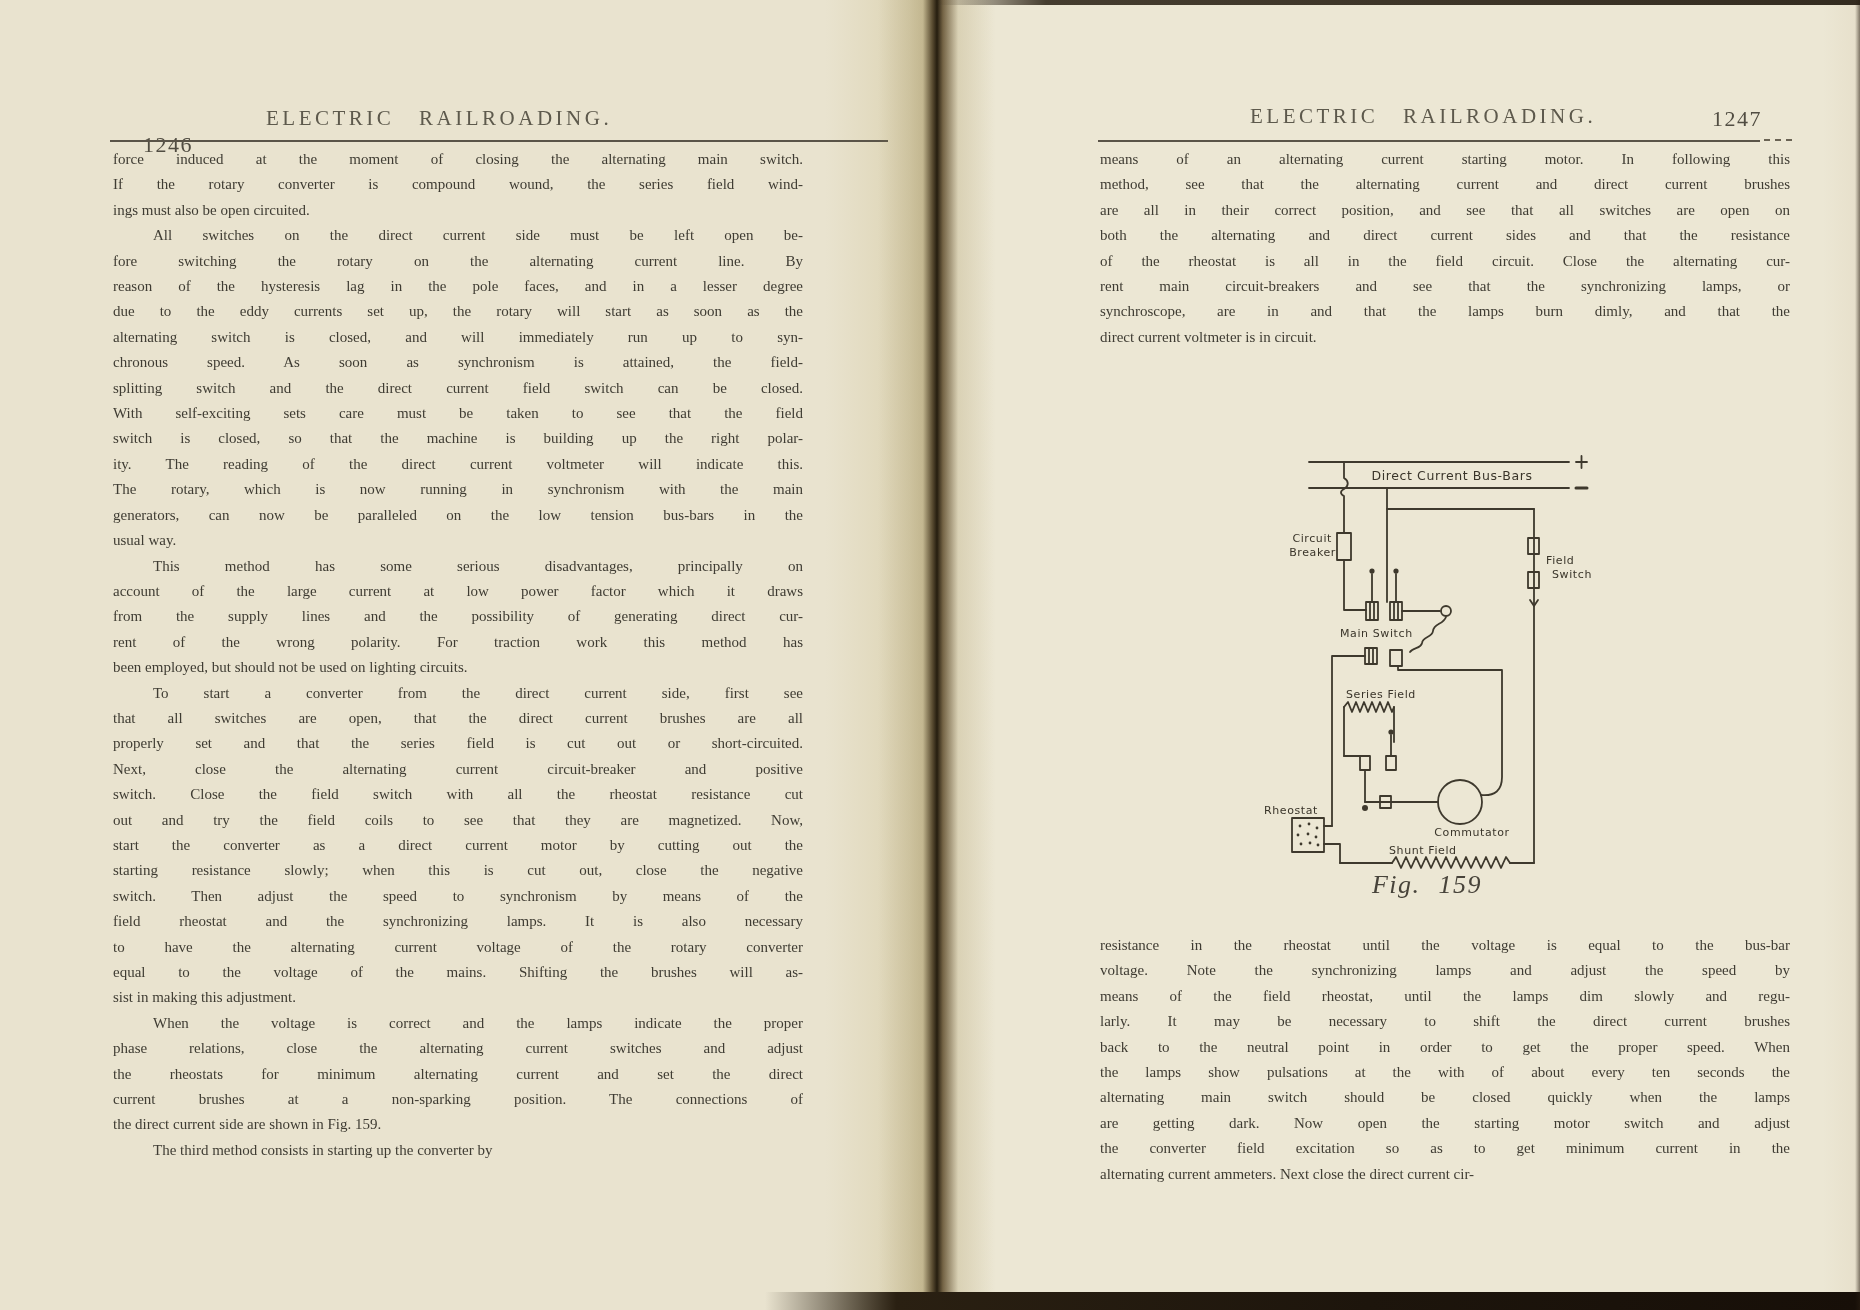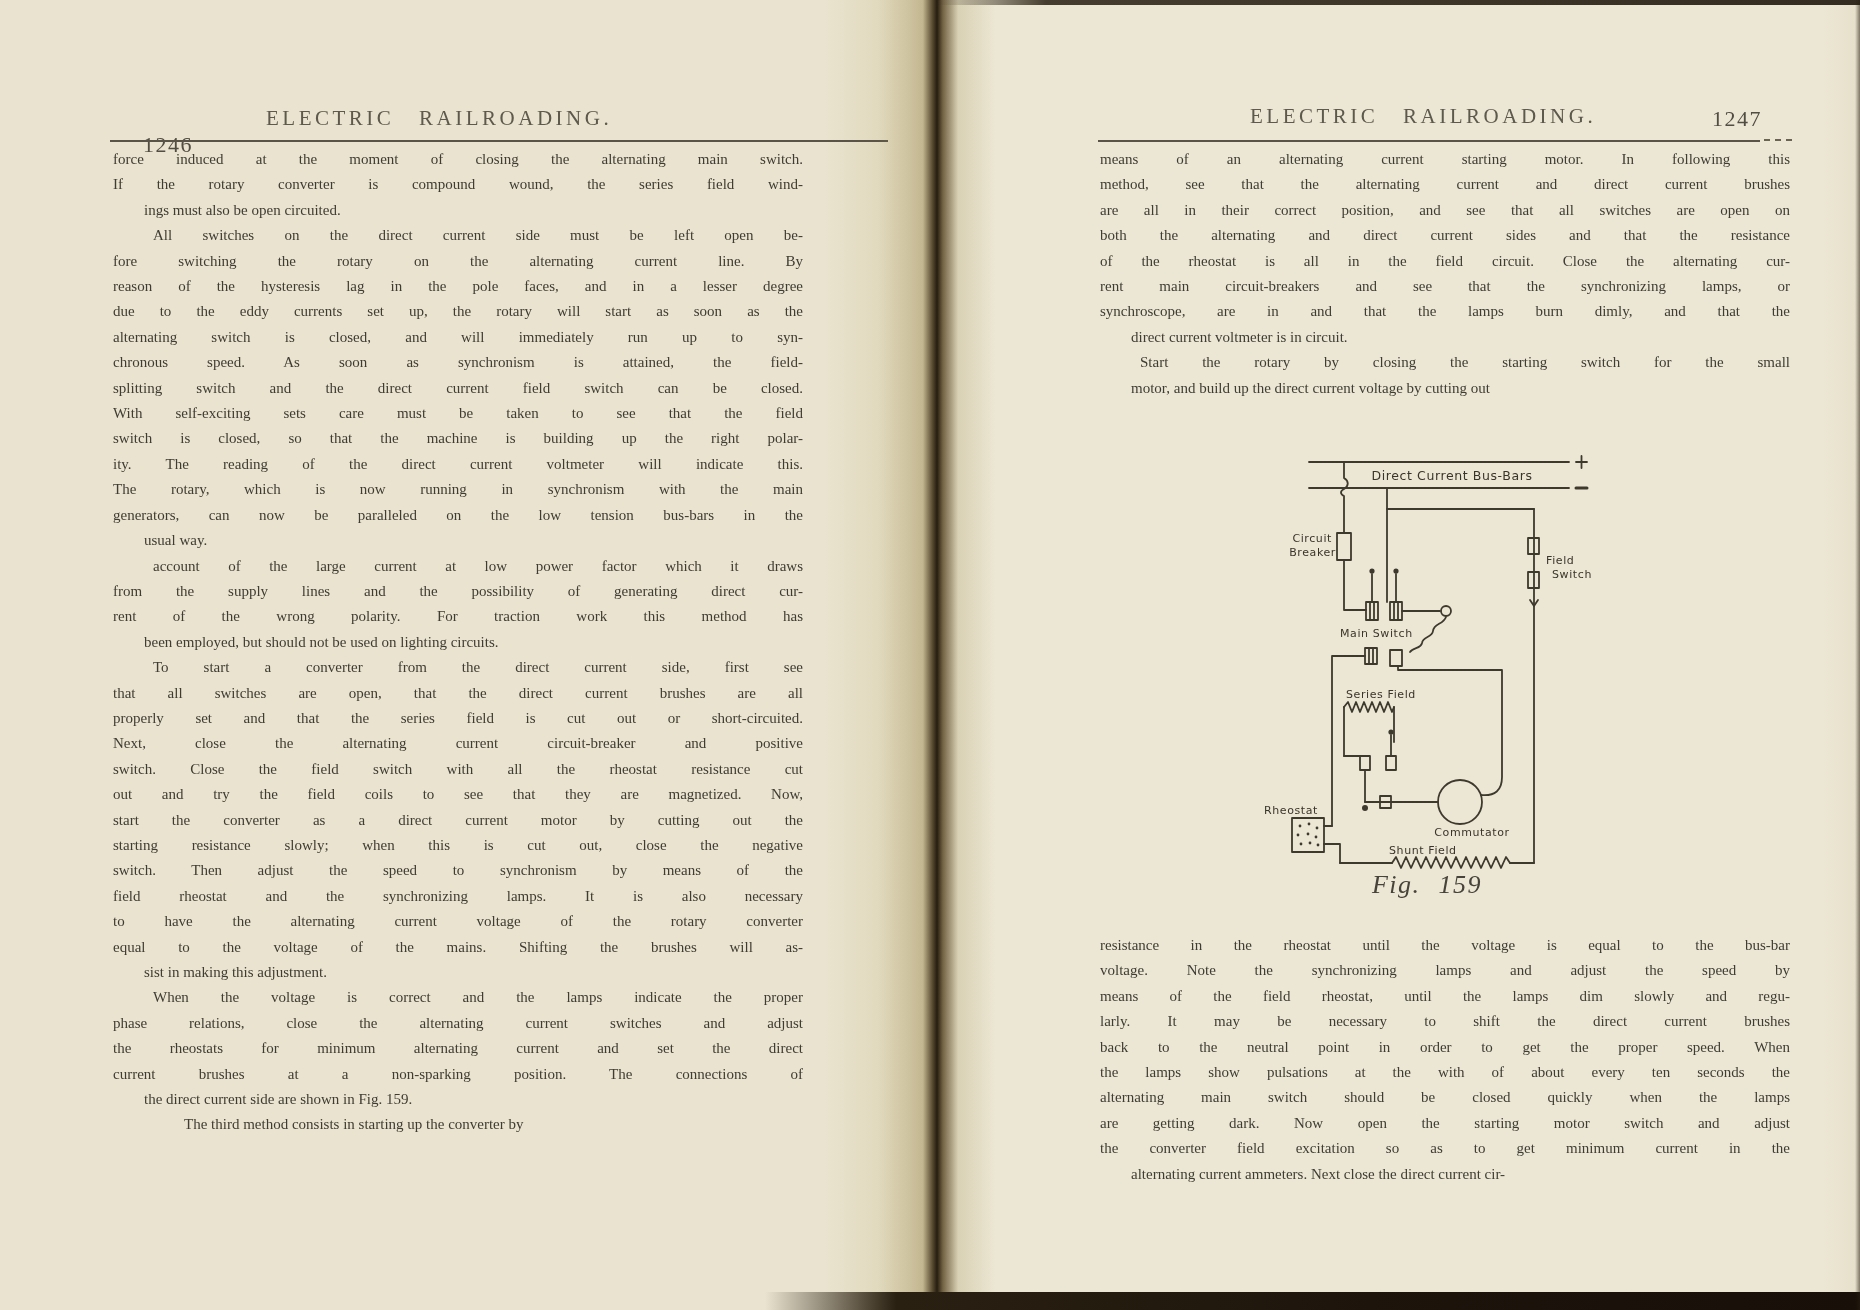--- a/index.html
+++ b/index.html
@@ -25,21 +25,21 @@
   .edge-right { position:absolute; right:0; top:0; width:5px; height:1310px;
     background:linear-gradient(90deg, rgba(40,30,18,0), rgba(40,30,18,.55)); }
 
   .pageno { position:absolute; font-size:22px; color:#514d42; letter-spacing:1.5px; }
   .runtitle { position:absolute; font-size:21px; color:#5d594c; letter-spacing:3.5px; word-spacing:16px; }
   .rule { position:absolute; height:2px; background:#5a5448; }
   .rule-tail { position:absolute; height:2px; border-top:2px dashed #6a6354; width:28px; }
 
   .body-col { position:absolute; width:690px; font-size:15px; line-height:25.4px; color:#3f3c33; }
   .line { text-align:justify; text-align-last:justify; }
-  .line.lastline { text-align-last:left;margin-left:31px; }
+  .line.lastline { text-align-last:left; }
   .para.indent .line:first-child { text-indent:40px; }
 
   .fig-caption { position:absolute; left:1262px; top:870px; width:330px; text-align:center;
     font-size:26px; letter-spacing:1.5px; word-spacing:10px; color:#47433a;font-style:italic; }
 
   .figure-svg { position:absolute; left:1262px; top:452px; }
   .figure-svg path, .figure-svg line, .figure-svg polyline, .figure-svg circle.k, .figure-svg rect
     { stroke:#3e392d; stroke-width:1.8; fill:none; stroke-linecap:round; stroke-linejoin:round; }
   .figure-svg rect { fill:rgba(236,231,212,.0); }
   .figure-svg .dot { fill:#3e392d; stroke:none; }
@@ -71,20 +71,21 @@
         <div class="line">chronous speed.  As soon as synchronism is attained, the field-</div>
         <div class="line">splitting switch and the direct current field switch can be closed.</div>
         <div class="line">With self-exciting sets care must be taken to see that the field</div>
         <div class="line">switch is closed, so that the machine is building up the right polar-</div>
         <div class="line">ity.  The reading of the direct current voltmeter will indicate this.</div>
         <div class="line">The rotary, which is now running in synchronism with the main</div>
         <div class="line">generators, can now be paralleled on the low tension bus-bars in the</div>
         <div class="line lastline">usual way.</div>
       </div>
       <div class="para indent">
+        <div class="line">This method has some serious disadvantages, principally on</div>
         <div class="line">account of the large current at low power factor which it draws</div>
         <div class="line">from the supply lines and the possibility of generating direct cur-</div>
         <div class="line">rent of the wrong polarity.  For traction work this method has</div>
         <div class="line lastline">been employed, but should not be used on lighting circuits.</div>
       </div>
       <div class="para indent">
         <div class="line">To start a converter from the direct current side, first see</div>
         <div class="line">that all switches are open, that the direct current brushes are all</div>
         <div class="line">properly set and that the series field is cut out or short-circuited.</div>
         <div class="line">Next, close the alternating current circuit-breaker and positive</div>
@@ -120,24 +121,20 @@
   <div class="body-col" style="left:1100px; top:147px;">
       <div class="para">
         <div class="line">means of an alternating current starting motor.  In following this</div>
         <div class="line">method, see that the alternating current and direct current brushes</div>
         <div class="line">are all in their correct position, and see that all switches are open on</div>
         <div class="line">both the alternating and direct current sides and that the resistance</div>
         <div class="line">of the rheostat is all in the field circuit.  Close the alternating cur-</div>
         <div class="line">rent main circuit-breakers and see that the synchronizing lamps, or</div>
         <div class="line">synchroscope, are in and that the lamps burn dimly, and that the</div>
         <div class="line lastline">direct current voltmeter is in circuit.</div>
-      </div>
-      <div class="para indent">
-        <div class="line">Start the rotary by closing the starting switch for the small</div>
-        <div class="line lastline">motor, and build up the direct current voltage by cutting out</div>
       </div>
     </div>
 
   <svg class="figure-svg" width="360" height="420" viewBox="0 0 360 420">
 
     <line x1="47" y1="10" x2="307" y2="10"></line>
     <line x1="47" y1="36" x2="307" y2="36"></line>
     <text x="190" y="28" text-anchor="middle" class="busbar">Direct Current Bus-Bars</text>
     <g>
       <line x1="314" y1="10" x2="325" y2="10"></line>

